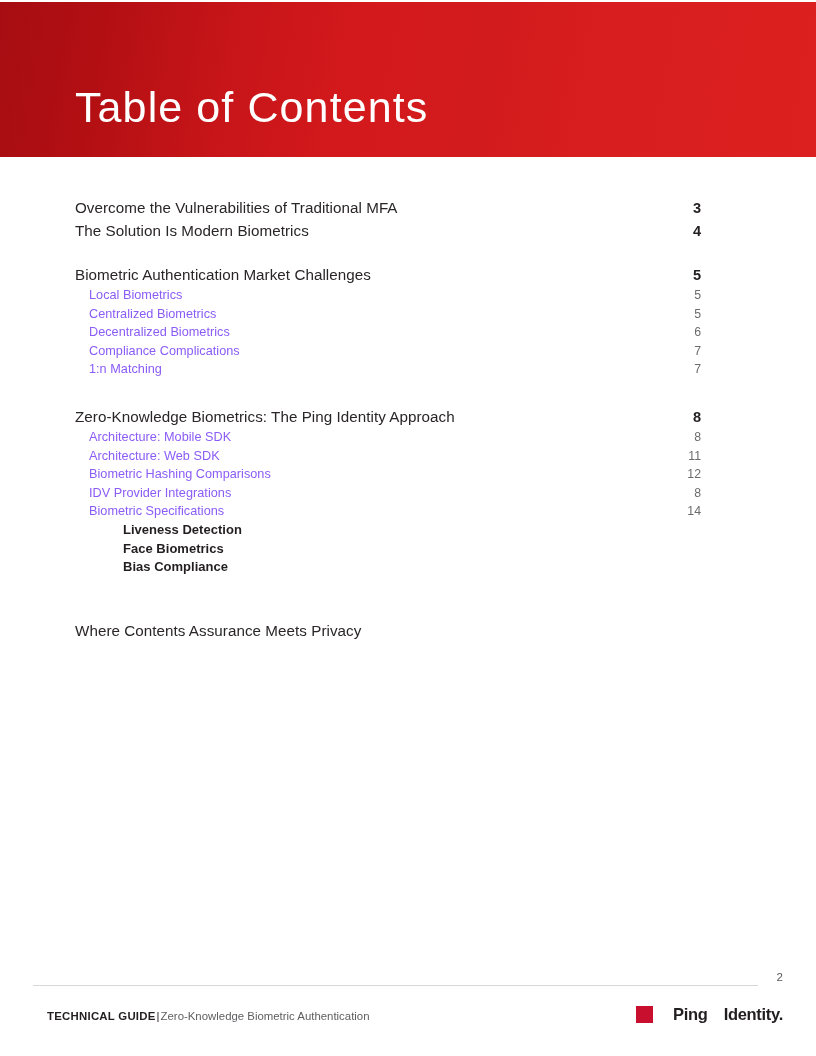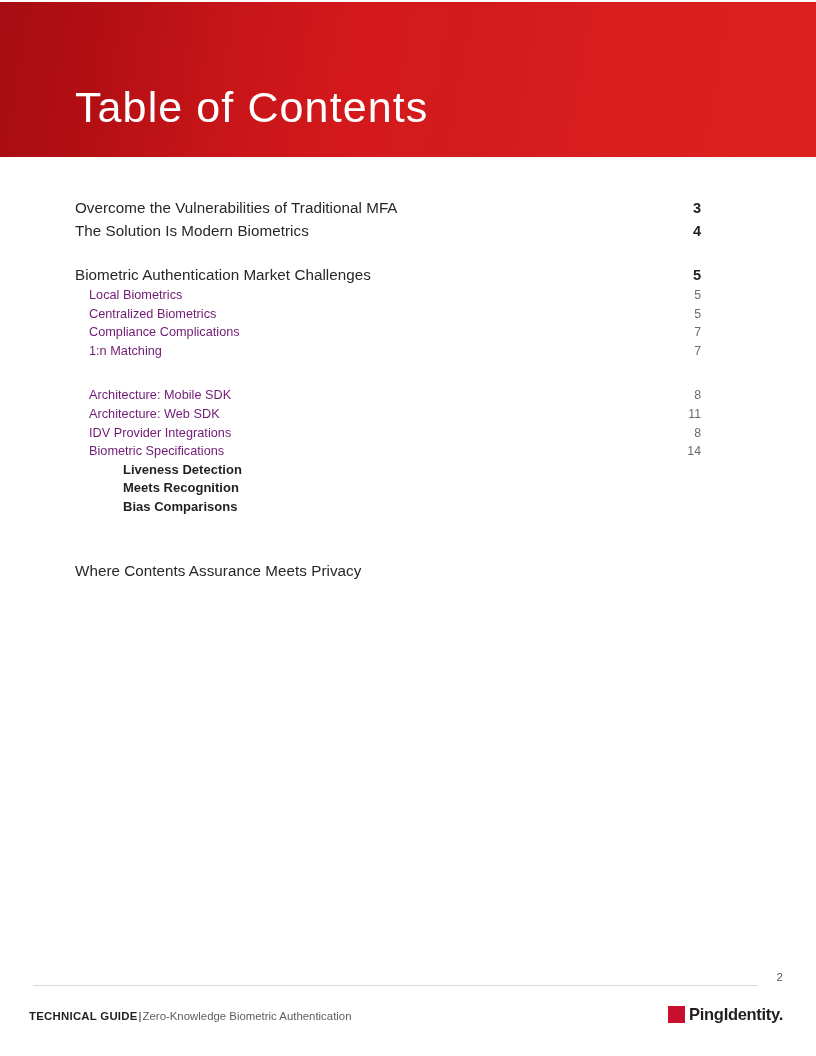--- a/index.html
+++ b/index.html
@@ -86,21 +86,21 @@
 
   
   .lvl2 {
     height: 18.6px;
     line-height: 18.6px;
     padding-left: 14px;
   }
   .lvl2 .toc-label {
     font-size: 12.7px;
     font-weight: 400;
-    color: #701a75;
+    color: #8b5cf6;
     letter-spacing: 0.02px;
   }
   .lvl2 .toc-page {
     font-size: 12.3px;
     font-weight: 400;
     color: #6a6b6d;
   }
 
   
   .lvl3 {
@@ -133,21 +133,21 @@
     position: absolute;
     right: 33px;
     top: 971px;
     font-size: 11.5px;
     color: #58595b;
     font-weight: 400;
     text-align: right;
   }
   .footer-text {
     position: absolute;
-    left: 29px;
+    left: 47px;
     top: 1009px;
     font-size: 11.4px;
     line-height: 14px;
     white-space: nowrap;
     text-align: center;
   }
   .footer-kicker {
     color: #231f20;
     font-weight: 600;
     letter-spacing: 0.25px;
@@ -163,20 +163,21 @@
   }
 
   
   .logo {
     position: absolute;
     right: 33px;
     top: 1004px;
     display: flex;
     align-items: center;
     height: 20px;
+    gap: 16px;
   }
   .logo-mark {
     width: 17px;
     height: 17px;
     background: #c8102e;
     margin-right: 4px;
     flex: 0 0 auto;
   }
   .logo-ping {
     font-size: 16.5px;
@@ -224,64 +225,79 @@
         <span class="toc-label">Local Biometrics</span>
         <span class="toc-dots"></span>
         <span class="toc-page">5</span>
       </div>
       <div class="toc-row lvl2">
         <span class="toc-label">Centralized Biometrics</span>
         <span class="toc-dots"></span>
         <span class="toc-page">5</span>
       </div>
       <div class="toc-row lvl2">
+        <span class="toc-label">Decentralized Biometrics</span>
+        <span class="toc-dots"></span>
+        <span class="toc-page">6</span>
+      </div>
+      <div class="toc-row lvl2">
         <span class="toc-label">Compliance Complications</span>
         <span class="toc-dots"></span>
         <span class="toc-page">7</span>
       </div>
       <div class="toc-row lvl2">
         <span class="toc-label">1:n Matching</span>
         <span class="toc-dots"></span>
         <span class="toc-page">7</span>
       </div>
     </div>
     <div class="group-gap-xl"></div>
     <div class="toc-group">
+      <div class="toc-row lvl1">
+        <span class="toc-label">Zero-Knowledge Biometrics: The Ping Identity Approach</span>
+        <span class="toc-dots"></span>
+        <span class="toc-page">8</span>
+      </div>
       <div class="toc-row lvl2">
         <span class="toc-label">Architecture: Mobile SDK</span>
         <span class="toc-dots"></span>
         <span class="toc-page">8</span>
       </div>
       <div class="toc-row lvl2">
         <span class="toc-label">Architecture: Web SDK</span>
         <span class="toc-dots"></span>
         <span class="toc-page">11</span>
+      </div>
+      <div class="toc-row lvl2">
+        <span class="toc-label">Biometric Hashing Comparisons</span>
+        <span class="toc-dots"></span>
+        <span class="toc-page">12</span>
       </div>
       <div class="toc-row lvl2">
         <span class="toc-label">IDV Provider Integrations</span>
         <span class="toc-dots"></span>
         <span class="toc-page">8</span>
       </div>
       <div class="toc-row lvl2">
         <span class="toc-label">Biometric Specifications</span>
         <span class="toc-dots"></span>
         <span class="toc-page">14</span>
       </div>
       <div class="toc-row lvl3">
         <span class="toc-label">Liveness Detection</span>
         <span class="toc-dots"></span>
         <span class="toc-page"></span>
       </div>
       <div class="toc-row lvl3">
-        <span class="toc-label">Meets Recognition</span>
+        <span class="toc-label">Face Biometrics</span>
         <span class="toc-dots"></span>
         <span class="toc-page"></span>
       </div>
       <div class="toc-row lvl3">
-        <span class="toc-label">Bias Comparisons</span>
+        <span class="toc-label">Bias Compliance</span>
         <span class="toc-dots"></span>
         <span class="toc-page"></span>
       </div>
     </div>
     <div class="group-gap-final"></div>
     <div class="toc-group">
       <div class="toc-row lvl1">
         <span class="toc-label">Where Contents Assurance Meets Privacy</span>
         <span class="toc-dots"></span>
         <span class="toc-page"></span>

